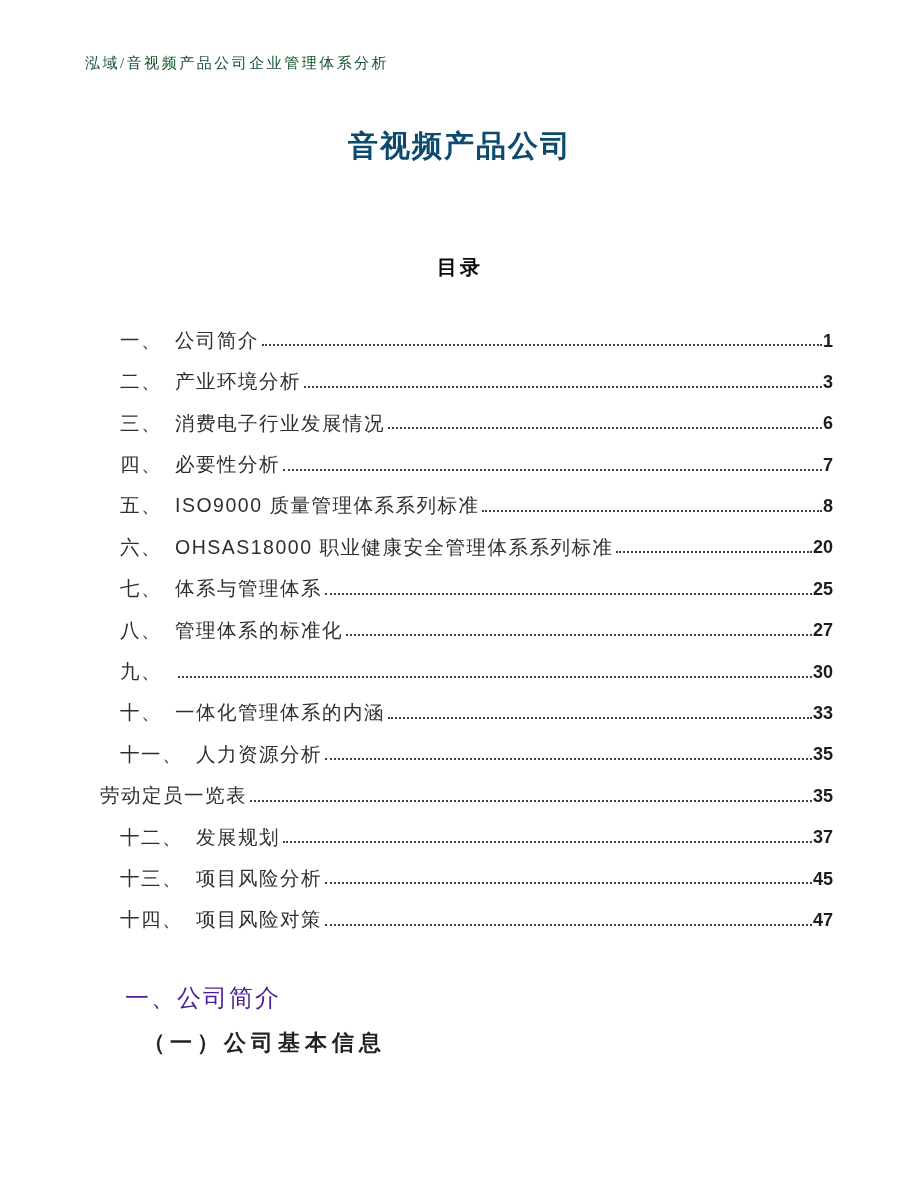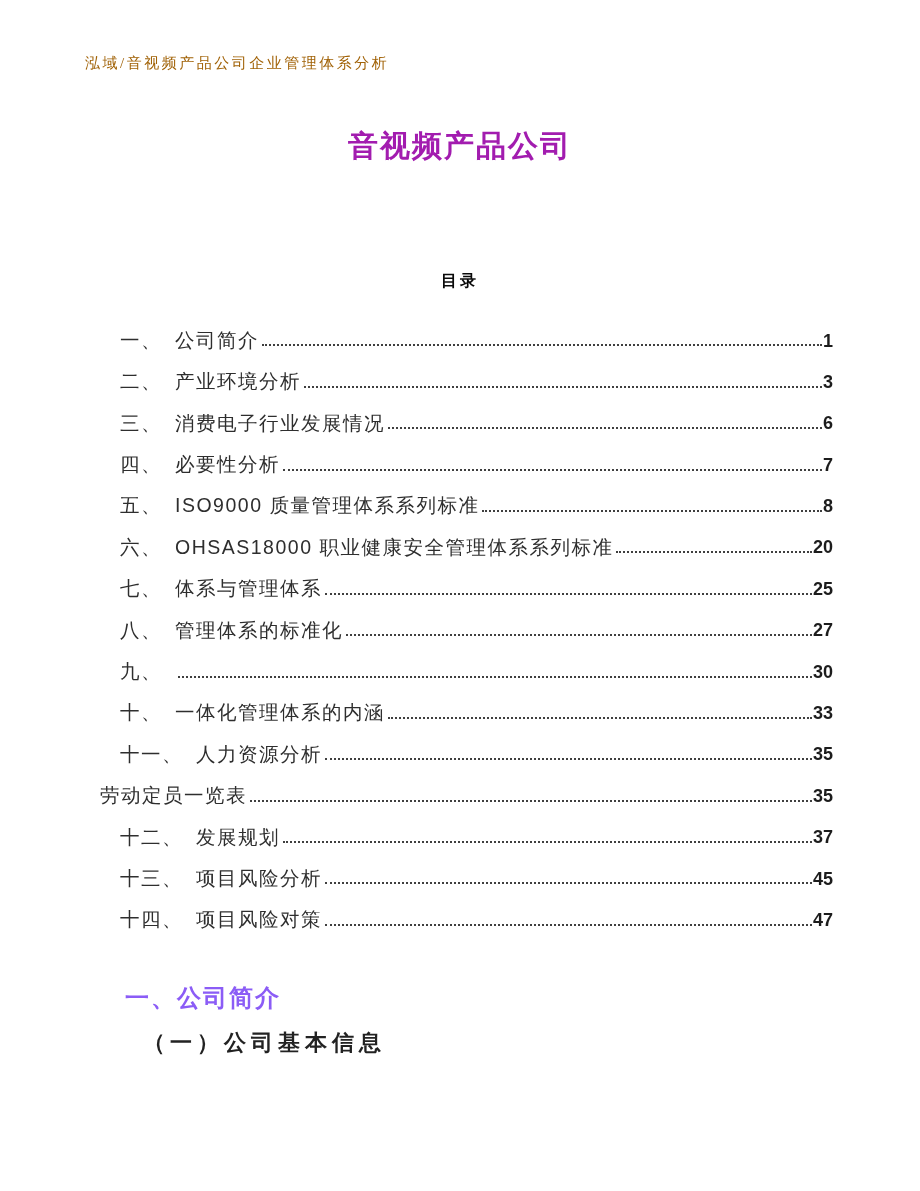--- a/index.html
+++ b/index.html
@@ -12,46 +12,46 @@
     overflow: hidden;
     font-family: "Liberation Serif", "DejaVu Serif", serif;
     color: #262626;
   }
   .doc-header {
     position: absolute;
     left: 85px;
     top: 54px;
     font-size: 15px;
     letter-spacing: 2.5px;
-    color: #a16207;
+    color: #14532d;
     font-family: "Liberation Serif", serif;
     white-space: nowrap;
   }
   .doc-title {
     position: absolute;
     left: 0;
     width: 100%;
     text-align: center;
     font-family: "Liberation Sans", sans-serif;
     font-weight: 700;
     font-size: 30px;
     letter-spacing: 2px;
-    color: #a21caf;
+    color: #0c4a6e;
   }
   .doc-title.line1 { top: 126px; }
   .doc-title.line2 { top: 187px; }
   .toc-heading {
     position: absolute;
     left: 0;
-    top: 271px;
+    top: 254px;
     width: 100%;
     text-align: center;
     font-family: "Liberation Sans", sans-serif;
     font-weight: 700;
-    font-size: 16px;
+    font-size: 20px;
     letter-spacing: 3px;
     color: #0a0a0a;
   }
   .toc-list {
     position: absolute;
     left: 85px;
     right: 87px;
     top: 317px;
   }
   .toc-row {
@@ -84,24 +84,24 @@
     font-size: 18px;
     line-height: 1.05;
     color: #1c1c1c;
     white-space: nowrap;
   }
   .section-heading {
     position: absolute;
     left: 125px;
     top: 982px;
     font-family: "Liberation Sans", sans-serif;
-    font-weight: 700;
+    font-weight: 400;
     font-size: 24px;
     letter-spacing: 2px;
-    color: #8b5cf6;
+    color: #4c1d95;
     text-align: center;
   }
   .sub-section-heading {
     position: absolute;
     left: 143px;
     top: 1028px;
     font-family: "Liberation Serif", serif;
     font-weight: 700;
     font-size: 22px;
     letter-spacing: 5px;

